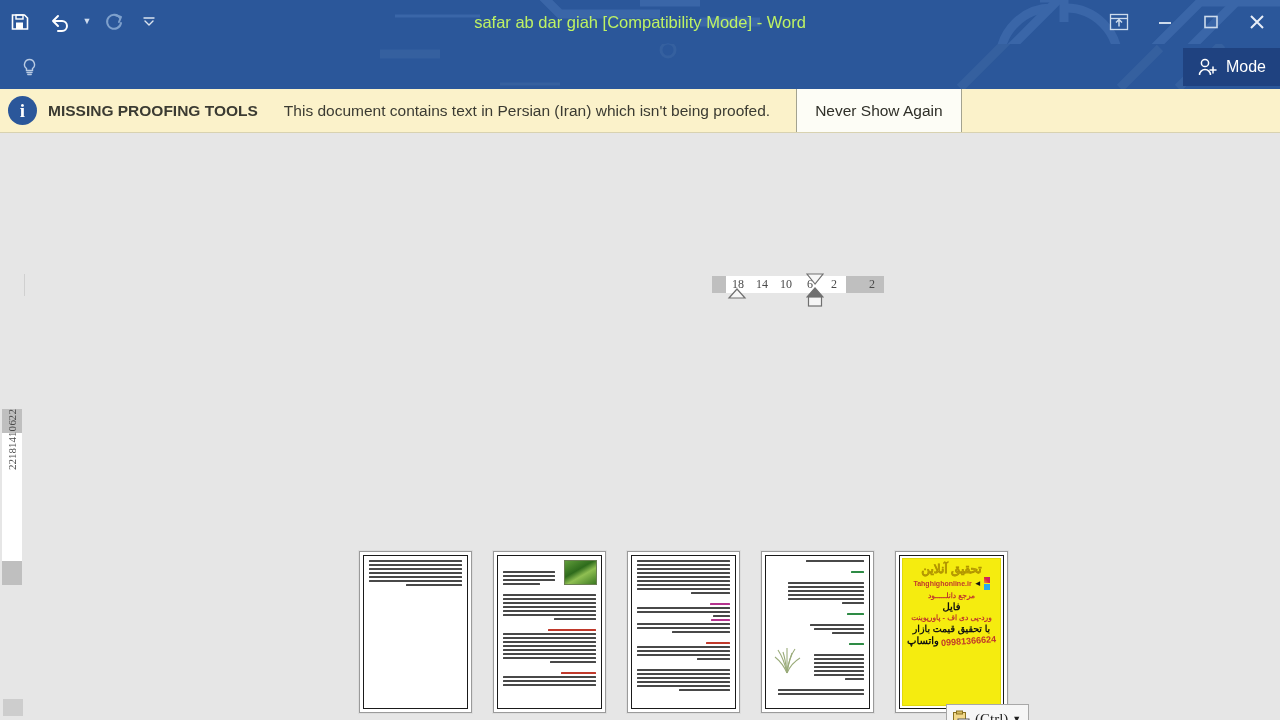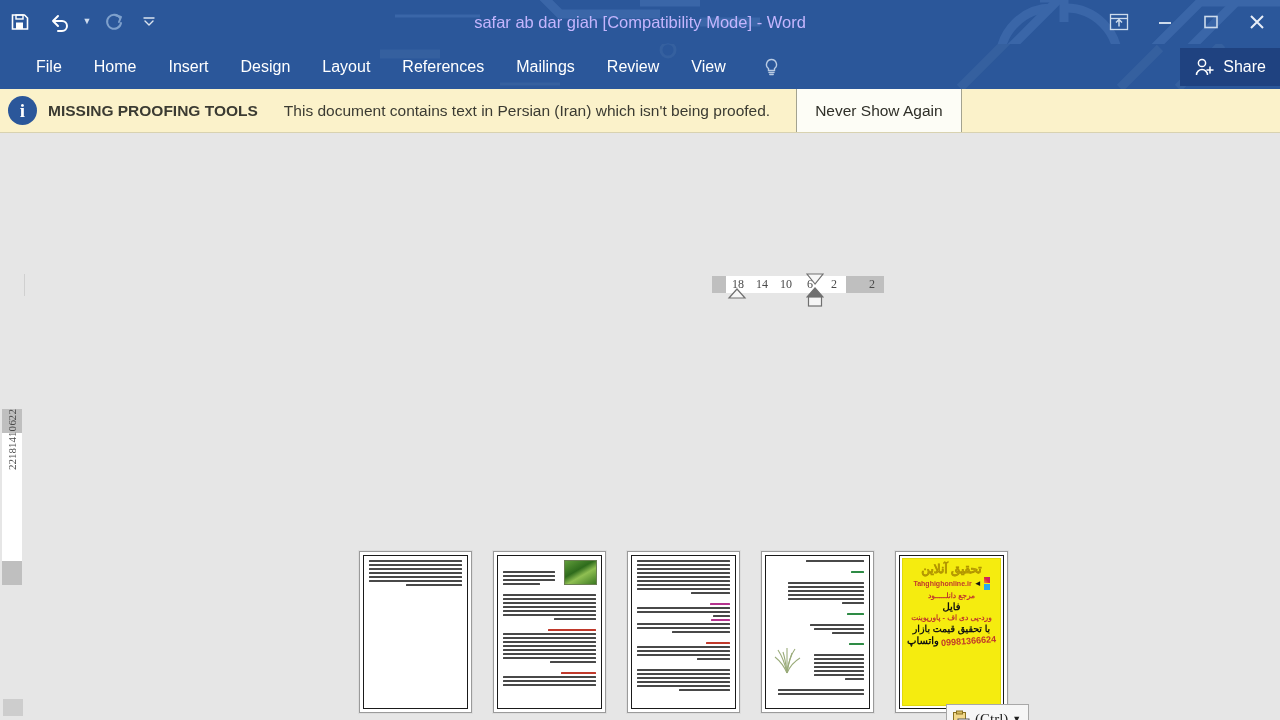--- a/index.html
+++ b/index.html
@@ -39,21 +39,21 @@
   }
   .qat-more {
     width: 30px; height: 34px;
     display: flex; align-items: center; justify-content: center;
     color: #dae3ef; font-size: 11px;
   }
   .doc-title {
     position: absolute; left: 0; right: 0; top: 0;
     height: 44px; line-height: 44px;
     text-align: center;
-    color: #c4b5fd;
+    color: #bef264;
     font-size: 16.5px;
     z-index: 2;
   }
   .win-ctrls {
     position: absolute; right: 0; top: 0; height: 44px;
     display: flex; align-items: center; z-index: 3;
   }
   .win-btn {
     width: 46px; height: 44px;
     display: flex; align-items: center; justify-content: center;
@@ -370,46 +370,35 @@
       <path d="M960 44 L1010 -6 L1290 -6"></path>
       <path d="M1178 44 L1222 0"></path>
       <path d="M1120 44 L1160 4"></path>
     </g>
     <g stroke="#35609f" stroke-width="3" fill="none">
       <path d="M500 40 L560 40"></path>
       <circle cx="668" cy="6" r="7"></circle>
     </g>
   </svg>
 
-  <div class="rb-tabs">
-    <div class="rb-tab">File</div>
-    <div class="rb-tab">Home</div>
-    <div class="rb-tab">Insert</div>
-    <div class="rb-tab">Design</div>
-    <div class="rb-tab">Layout</div>
-    <div class="rb-tab">References</div>
-    <div class="rb-tab">Mailings</div>
-    <div class="rb-tab">Review</div>
-    <div class="rb-tab">View</div>
-  </div>
 
   <div class="tellme">
     <svg width="15" height="20" viewBox="0 0 15 20">
       <path d="M7.5 2.5 a5 5 0 0 1 3 9 v2 h-6 v-2 a5 5 0 0 1 3 -9 z" fill="none" stroke="#b9cbe3" stroke-width="1.4"></path>
       <path d="M5 15.5 h5 M5.8 17.5 h3.4" stroke="#b9cbe3" stroke-width="1.4" stroke-linecap="round"></path>
     </svg>
   </div>
 
   <div class="share-btn">
     <svg width="21" height="21" viewBox="0 0 21 21">
       <circle cx="8" cy="6" r="3.6" fill="none" stroke="#fff" stroke-width="1.5"></circle>
       <path d="M2.5 18 a5.5 5.5 0 0 1 11 0" fill="none" stroke="#fff" stroke-width="1.5"></path>
       <path d="M16 10 v6 M13 13 h6" stroke="#fff" stroke-width="1.5" stroke-linecap="round"></path>
     </svg>
-    <span>Share</span>
+    <span>Mode</span>
   </div>
 </div>
 
 <div class="msgbar">
   <div class="msg-icon">i</div>
   <span class="msg-strong">MISSING PROOFING TOOLS</span>
   <span class="msg-text">This document contains text in Persian (Iran) which isn't being proofed.</span>
   <button class="msg-action">Never Show Again</button>
 </div>
 

